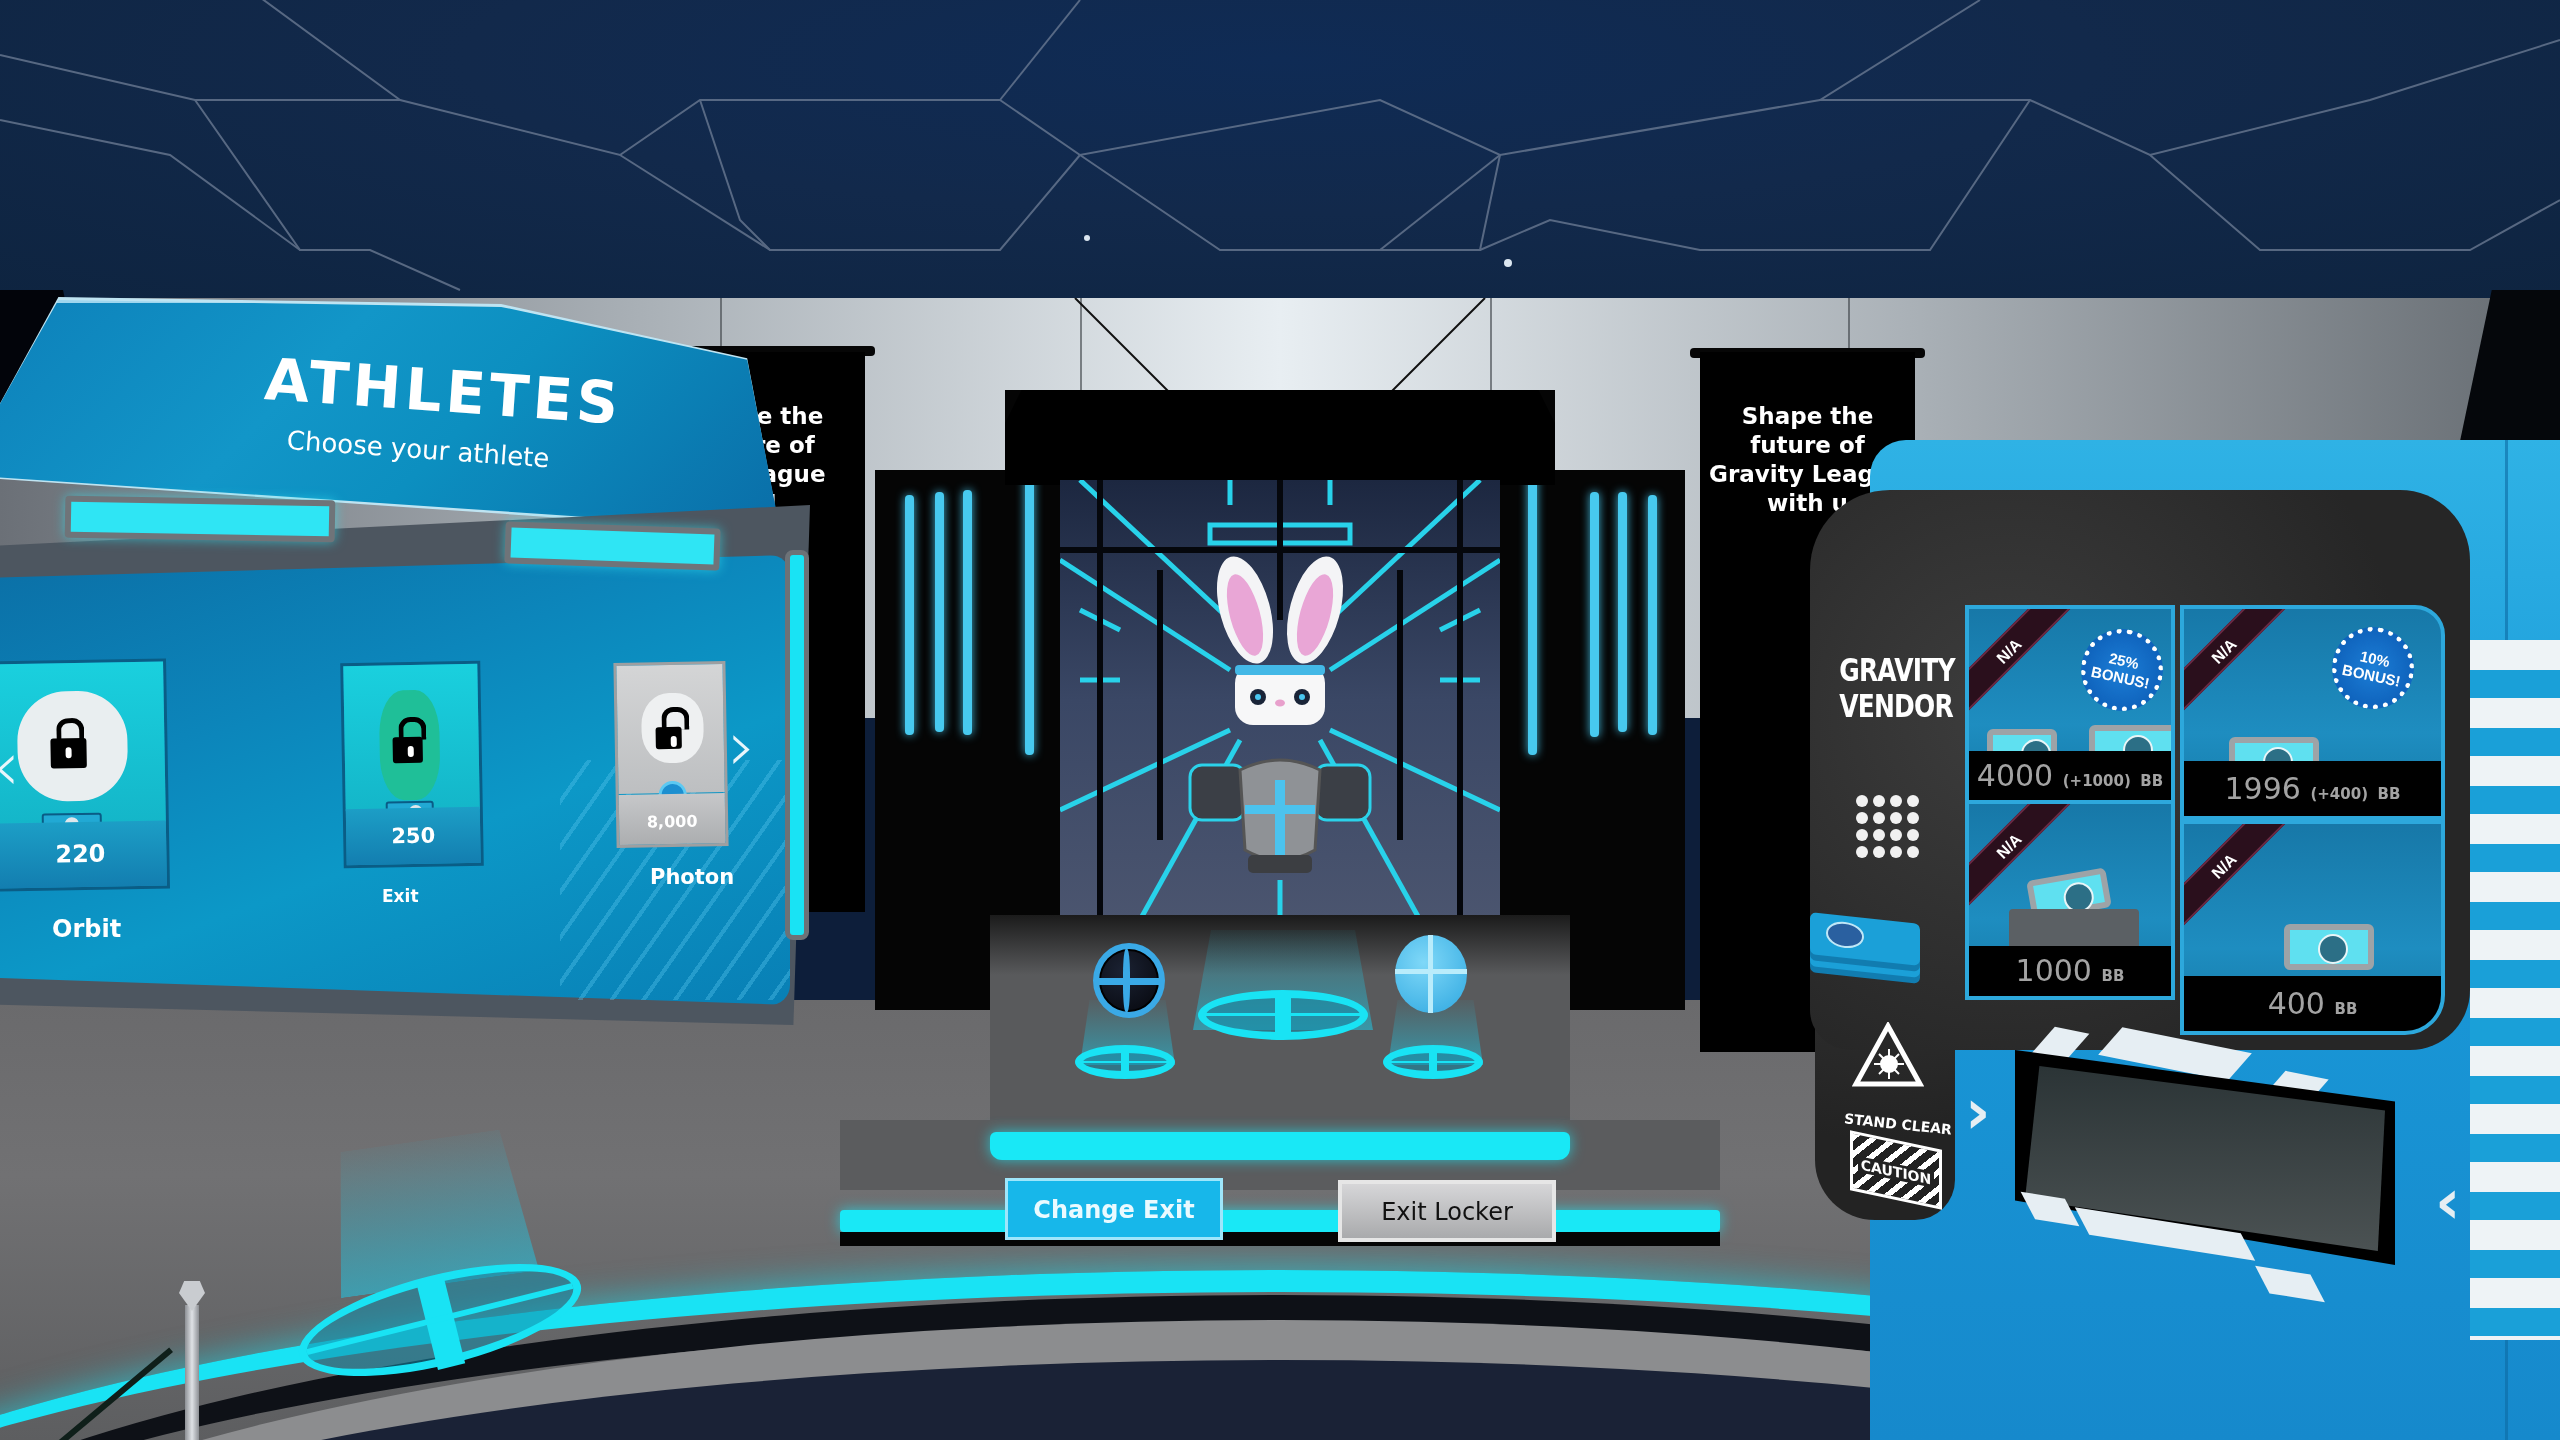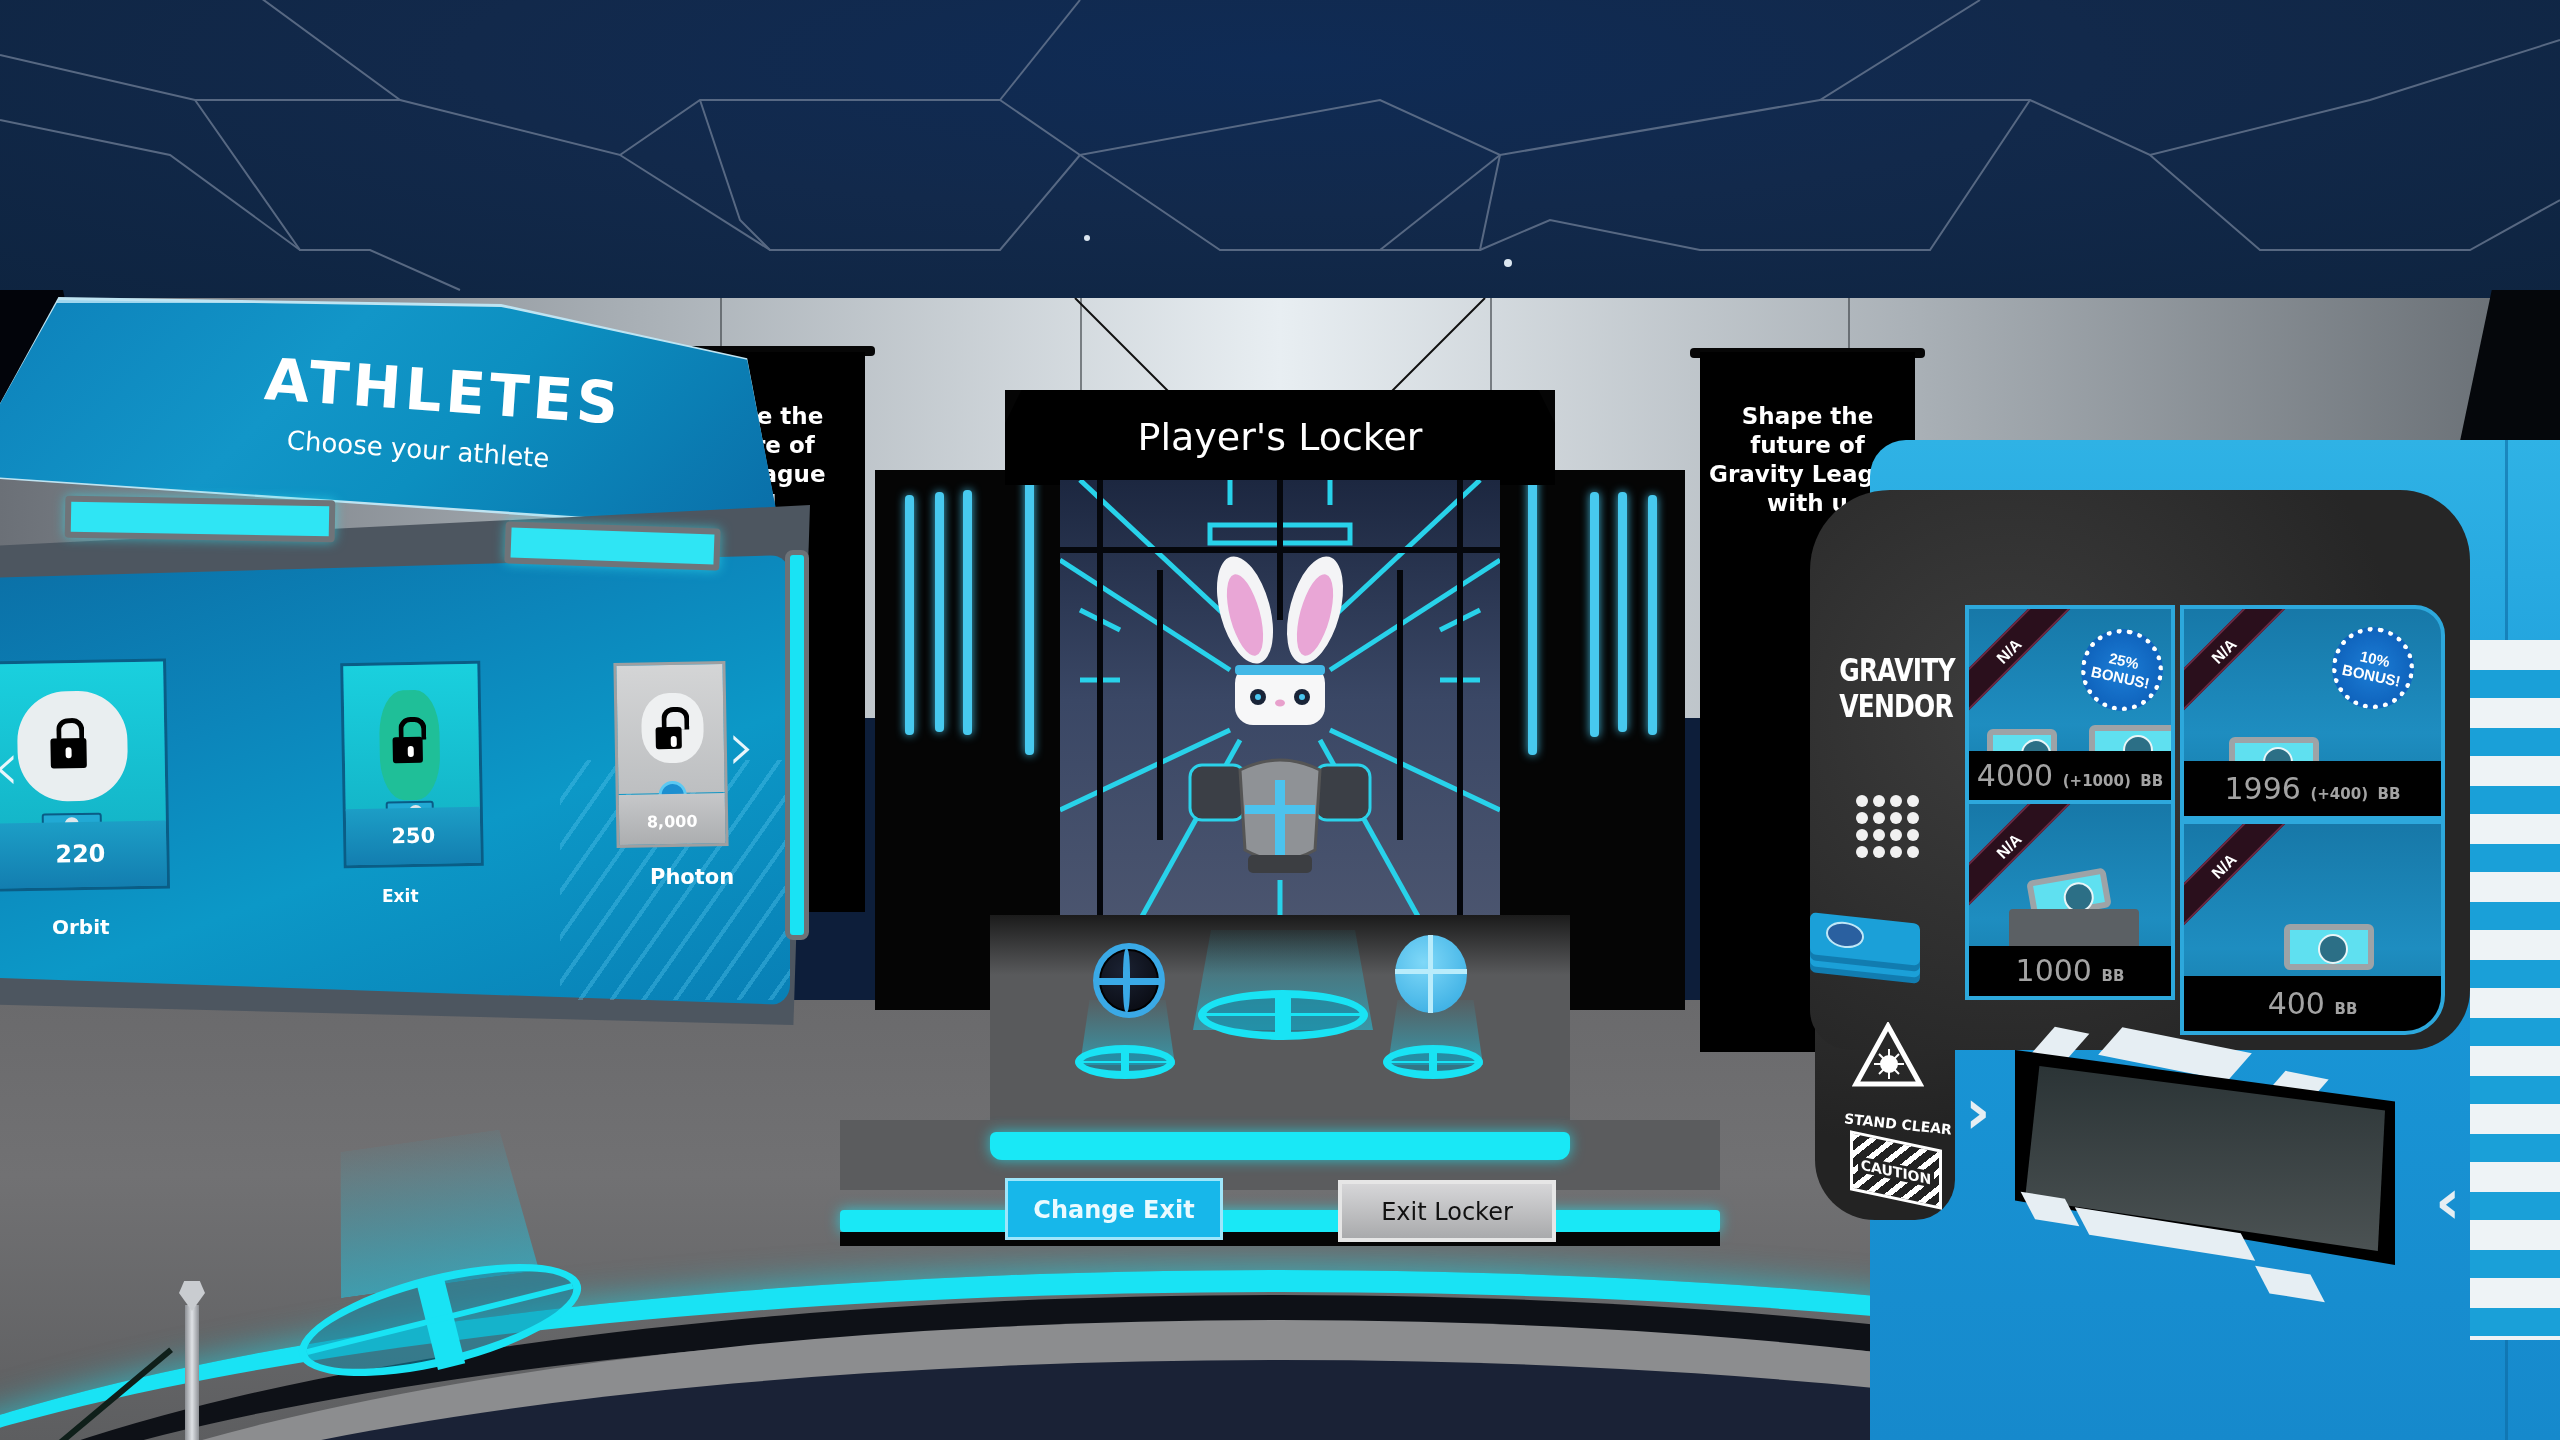--- a/index.html
+++ b/index.html
@@ -62,21 +62,21 @@
     color: #fff; font-weight: bold; text-align: center; font-family: "DejaVu Sans", sans-serif; }
   .athlete-card.gray { border-color: #9d9fa1; }
   .athlete-card.gray .portrait { background: linear-gradient(180deg, #d4d5d6, #bdbfc1); }
   .athlete-card.gray .price-box { background: linear-gradient(180deg, #c6c7c9, #acaeb0); }
   .lock { position: absolute; width: 36px; height: 30px; background: #000; border-radius: 3px; }
   .lock::before { content: ""; position: absolute; left: 6px; top: -20px; width: 18px; height: 18px;
     border: 5px solid #000; border-bottom: none; border-radius: 12px 12px 0 0; }
   .lock::after { content: ""; position: absolute; left: 15px; top: 9px; width: 6px; height: 11px; background: #fff; border-radius: 3px; }
   .coin-tag { position: absolute; width: 60px; height: 22px; background: #21a9d4; border: 2px solid #0a5c86; border-radius: 3px; }
   .coin-tag::after { content: ""; position: absolute; left: 21px; top: 2px; width: 14px; height: 14px; border-radius: 50%; background: #dfe7ec; }
-  .athlete-name { position: absolute; color: #fff; font-family: "DejaVu Sans", sans-serif; font-weight: bold; font-size: 20px; }
+  .athlete-name { position: absolute; color: #fff; font-family: "DejaVu Sans", sans-serif; font-weight: bold; font-size: 24px; }
   .nav-chevron { position: absolute; color: #e8f6fb; font-size: 70px; font-weight: 200; font-family: "DejaVu Sans", sans-serif; }
 
   
   .locker-side { position: absolute; background: #050505; }
   .neon-v { position: absolute; width: 9px; background: #47c9ef; border-radius: 4px; box-shadow: 0 0 10px rgba(71,201,239,.9); }
   .locker-head { position: absolute; left: 1005px; top: 390px; width: 550px; height: 95px; background: #000;
     clip-path: polygon(3% 0, 97% 0, 100% 35%, 100% 100%, 0 100%, 0 35%); }
   .locker-title { position: absolute; left: 1005px; top: 415px; width: 550px; text-align: center; color: #fff;
     font-family: "DejaVu Sans", sans-serif; font-size: 38px; }
   .locker-window { position: absolute; left: 1060px; top: 480px; width: 440px; height: 440px;
@@ -221,21 +221,20 @@
   <div class="neon-v" style="left:905px;top:495px;height:240px"></div>
   <div class="neon-v" style="left:935px;top:492px;height:240px"></div>
   <div class="neon-v" style="left:963px;top:490px;height:245px"></div>
   <div class="neon-v" style="left:1025px;top:445px;height:310px"></div>
   <div class="neon-v" style="left:1528px;top:445px;height:310px"></div>
   <div class="neon-v" style="left:1590px;top:492px;height:245px"></div>
   <div class="neon-v" style="left:1618px;top:492px;height:240px"></div>
   <div class="neon-v" style="left:1648px;top:495px;height:240px"></div>
 
   <div class="locker-head"></div>
-  <div class="locker-title">Player's Locker</div>
 
   <div class="locker-window">
     <svg width="440" height="440" viewBox="0 0 440 440">
       <g stroke="#28d2ea" stroke-width="5" fill="none">
         <line x1="0" y1="80" x2="170" y2="190"></line>
         <line x1="440" y1="80" x2="270" y2="190"></line>
         <line x1="20" y1="0" x2="170" y2="140"></line>
         <line x1="420" y1="0" x2="270" y2="140"></line>
         <line x1="0" y1="330" x2="170" y2="250"></line>
         <line x1="440" y1="330" x2="270" y2="250"></line>

